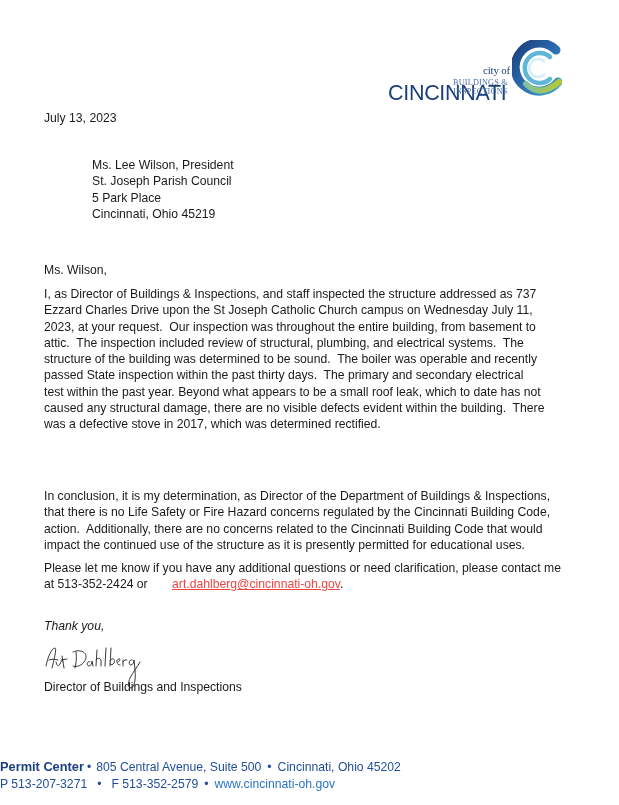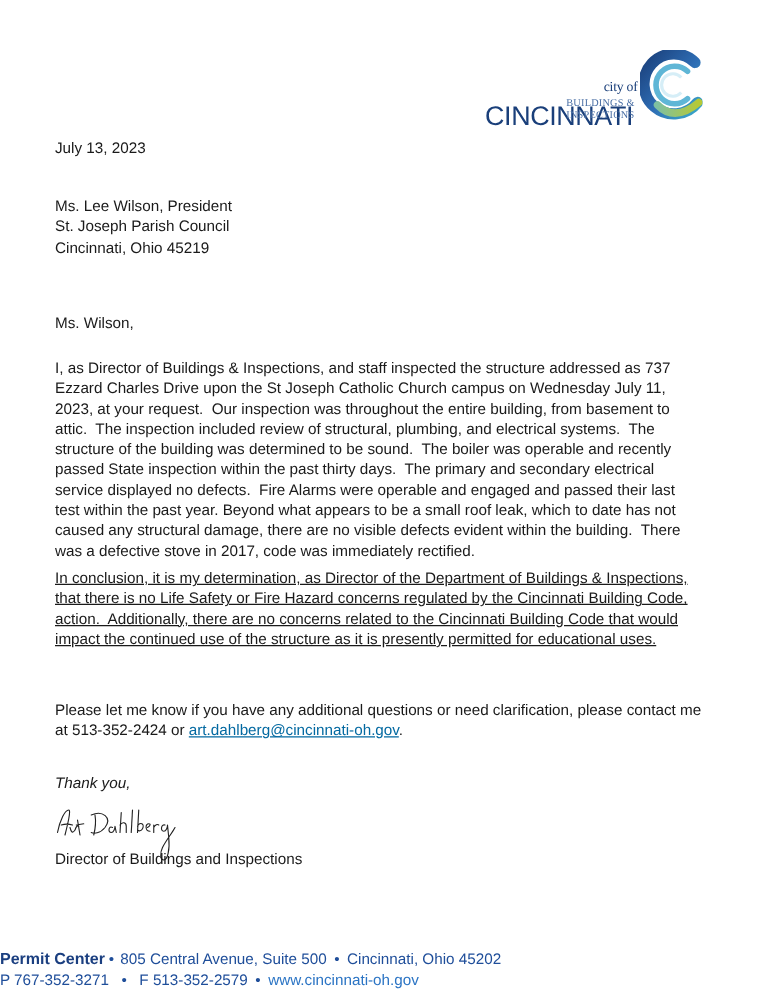--- a/index.html
+++ b/index.html
@@ -37,30 +37,30 @@
       font-family: "Liberation Serif", serif;
       font-size: 8.2px; line-height: 9px;
       color: #4a6fa5; letter-spacing: 0.2px;
     }
     .logo-mark { position: absolute; left: 124px; top: -2px; width: 50px; height: 56px; }
 
     .block { position: absolute; left: 44px; }
     .line { display: block; white-space: pre; }
 
     .date { top: 110px; }
-    .address { top: 157px; }
-    .salutation { top: 250px; }
+    .address { top: 157px; margin-left: 48px; }
+    .salutation { top: 262px; }
     .para1 { top: 286px; }
-    .para2 { top: 454px; text-decoration: underline; }
+    .para2 { top: 488px; }
     .para3 { top: 560px; }
     .closing { top: 618px; font-style: italic; }
     .signature { position: absolute; left: 40px; top: 640px; width: 110px; height: 52px; }
     .signer { top: 679px; }
 
-    a.email { color: #0369a1; text-decoration: underline; }
+    a.email { color: #ef4444; text-decoration: underline; margin-left: 21px; }
 
     .footer { position: absolute; left: 0; width: 619px; text-align: left; color: #1f4e9a; font-size: 12.2px; }
     .footer-1 { top: 759px; }
     .footer-2 { top: 776px; }
     .footer b { font-weight: bold; color: #1b3f80; font-size: 12.8px; }
     .footer .url { color: #2b74c4; }
     .sep { margin: 0 6px; }
   </style>
 </head>
 <body>
@@ -91,36 +91,36 @@
       <path d="M14 44 Q28 58 47 42" fill="none" stroke="url(#gLime)" stroke-width="6" stroke-linecap="round"></path>
       <path d="M33 22 A9 9 0 1 0 33 34" fill="none" stroke="#d6eef7" stroke-width="2.5"></path>
     </svg>
   </div>
 
   <div class="block date">July 13, 2023</div>
 
   <div class="block address">
     <span class="line">Ms. Lee Wilson, President</span>
     <span class="line">St. Joseph Parish Council</span>
+    <span class="line">5 Park Place</span>
     <span class="line">Cincinnati, Ohio 45219</span>
   </div>
 
   <div class="block salutation">Ms. Wilson,</div>
 
   <div class="block para1">
     <span class="line">I, as Director of Buildings &amp; Inspections, and staff inspected the structure addressed as 737</span>
     <span class="line">Ezzard Charles Drive upon the St Joseph Catholic Church campus on Wednesday July 11,</span>
     <span class="line">2023, at your request.  Our inspection was throughout the entire building, from basement to</span>
     <span class="line">attic.  The inspection included review of structural, plumbing, and electrical systems.  The</span>
     <span class="line">structure of the building was determined to be sound.  The boiler was operable and recently</span>
     <span class="line">passed State inspection within the past thirty days.  The primary and secondary electrical</span>
-    <span class="line">service displayed no defects.  Fire Alarms were operable and engaged and passed their last</span>
     <span class="line">test within the past year. Beyond what appears to be a small roof leak, which to date has not</span>
     <span class="line">caused any structural damage, there are no visible defects evident within the building.  There</span>
-    <span class="line">was a defective stove in 2017, code was immediately rectified.</span>
+    <span class="line">was a defective stove in 2017, which was determined rectified.</span>
   </div>
 
   <div class="block para2">
     <span class="line">In conclusion, it is my determination, as Director of the Department of Buildings &amp; Inspections,</span>
     <span class="line">that there is no Life Safety or Fire Hazard concerns regulated by the Cincinnati Building Code,</span>
     <span class="line">action.  Additionally, there are no concerns related to the Cincinnati Building Code that would</span>
     <span class="line">impact the continued use of the structure as it is presently permitted for educational uses.</span>
   </div>
 
   <div class="block para3">
@@ -147,16 +147,16 @@
   </svg>
 
   <div class="block signer">
     <span class="line">Director of Buildings and Inspections</span>
   </div>
 
   <div class="footer footer-1">
     <b>Permit Center</b><span style="margin:0 5px 0 3px;">•</span><span>805 Central Avenue, Suite 500</span><span class="sep">•</span><span>Cincinnati, Ohio 45202</span>
   </div>
   <div class="footer footer-2">
-    <span>P 767-352-3271</span><span class="sep" style="margin:0 10px;">•</span><span>F 513-352-2579</span><span class="sep">•</span><span class="url">www.cincinnati-oh.gov</span>
+    <span>P 513-207-3271</span><span class="sep" style="margin:0 10px;">•</span><span>F 513-352-2579</span><span class="sep">•</span><span class="url">www.cincinnati-oh.gov</span>
   </div>
 
 </div>
 
 </body></html>

